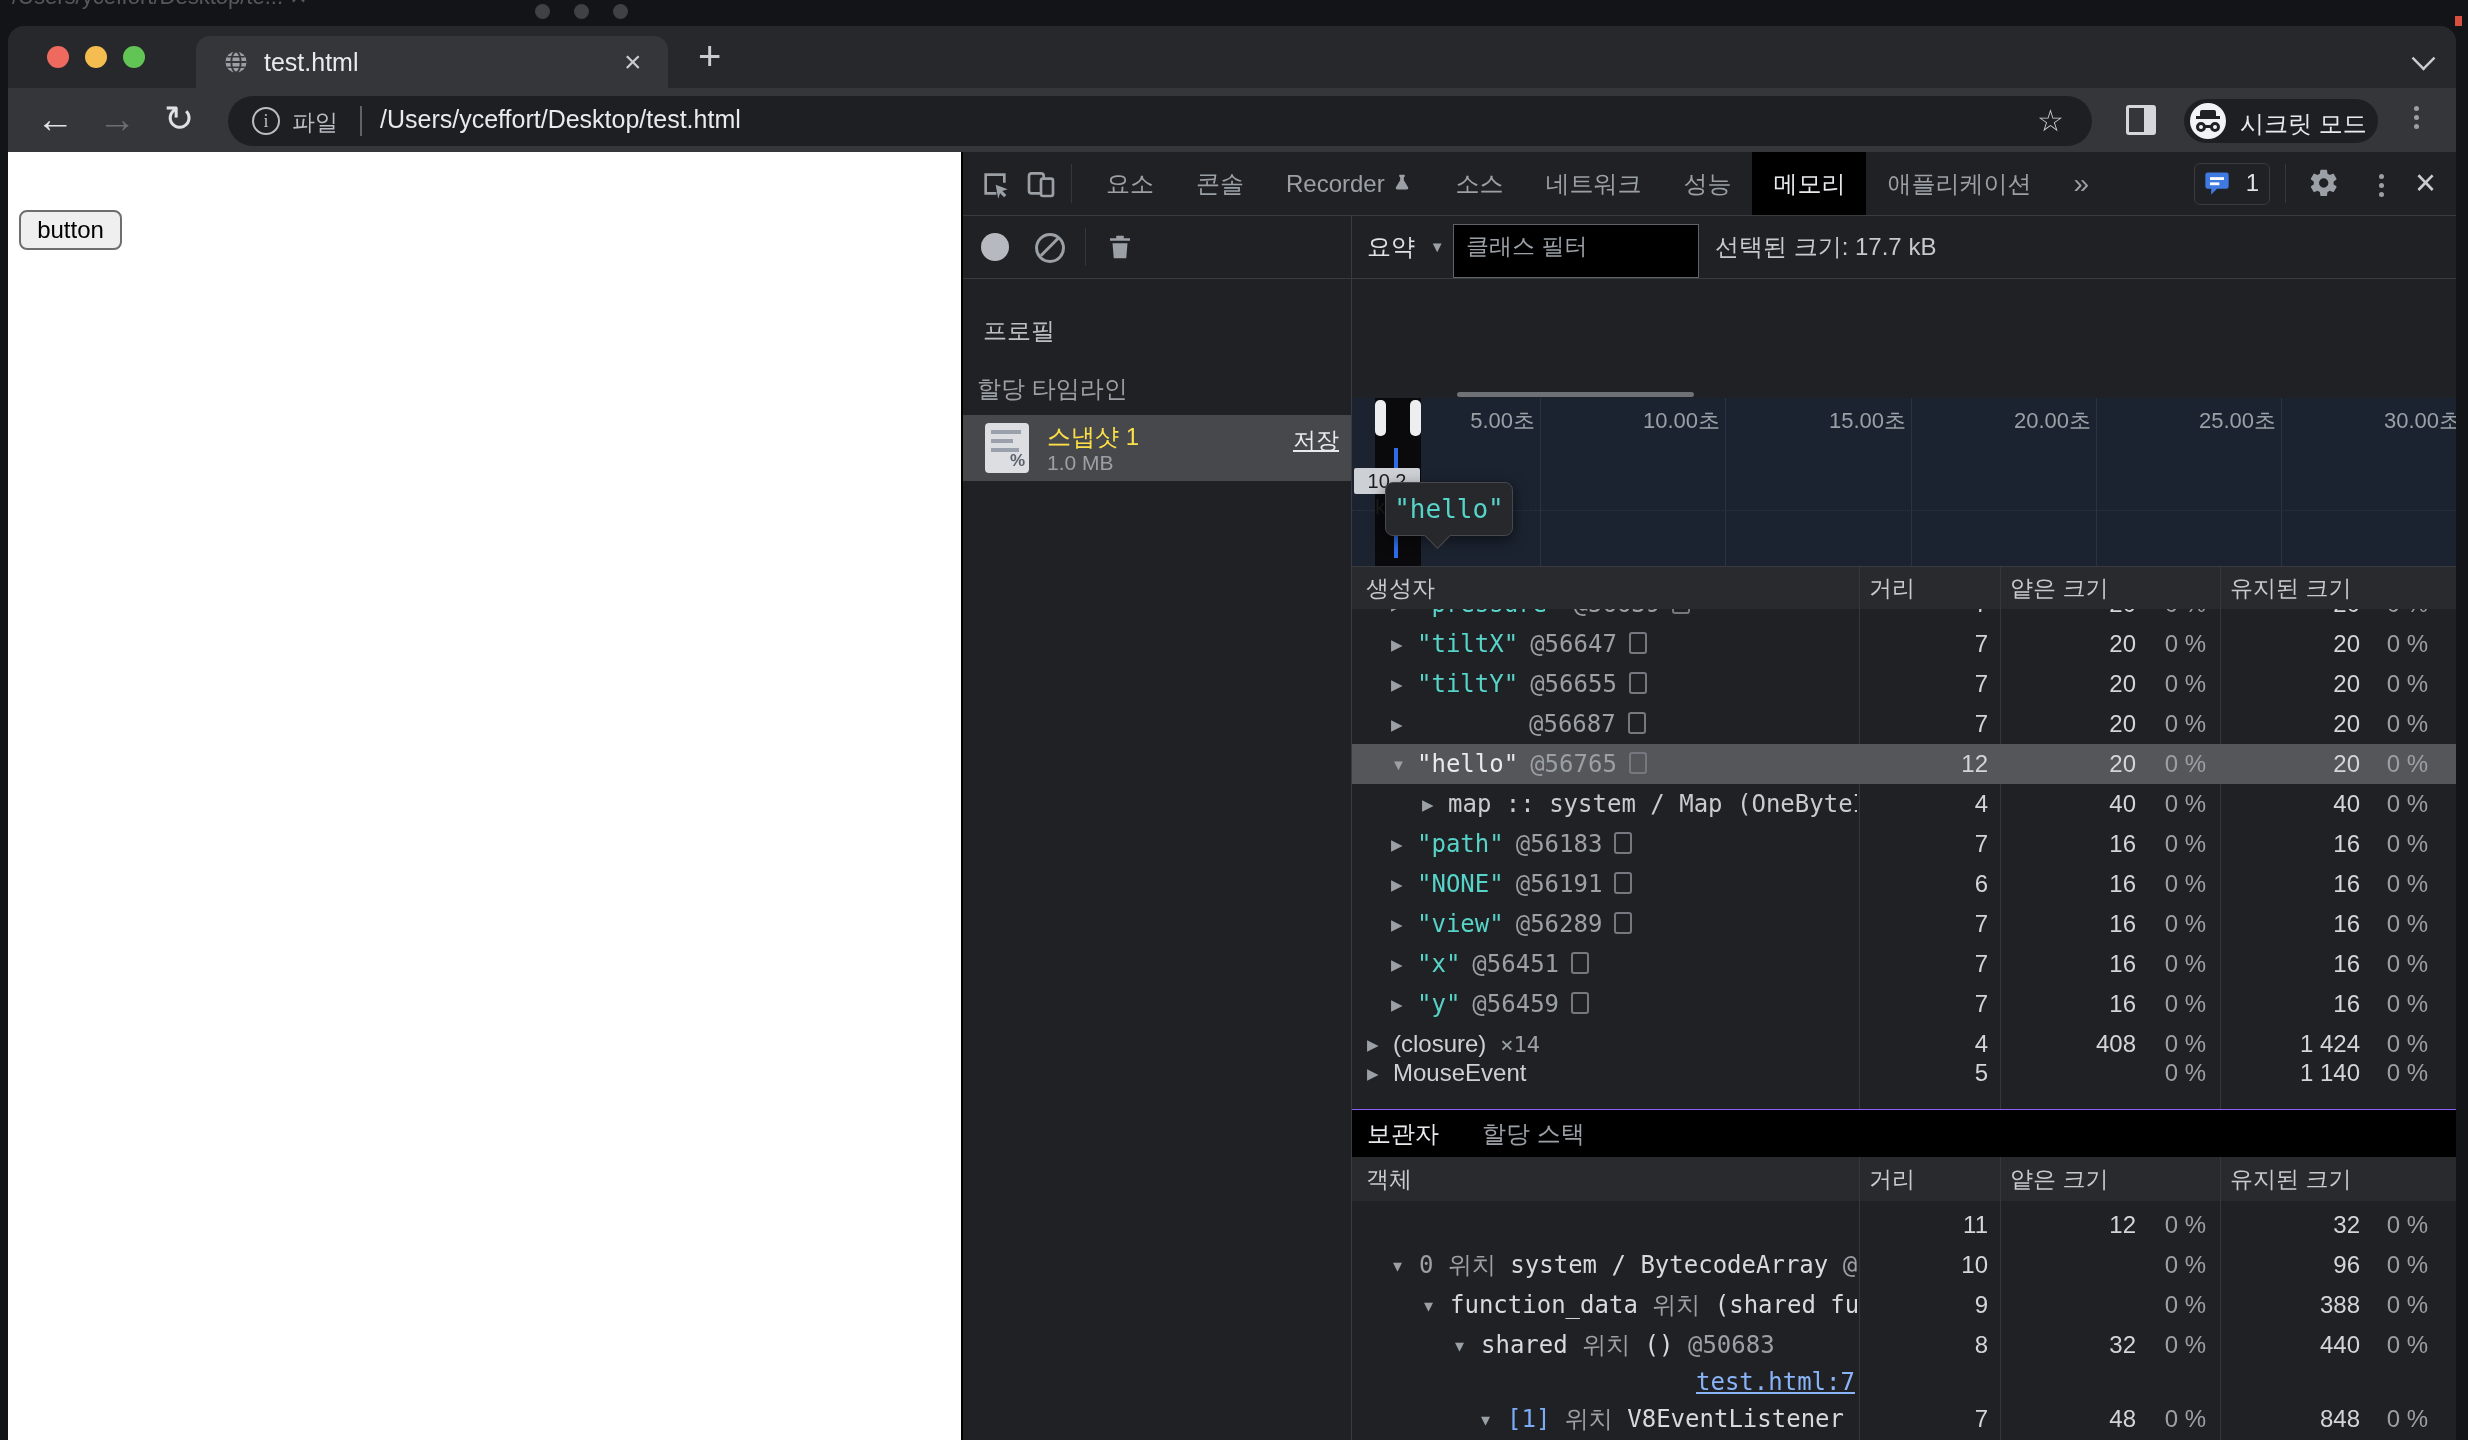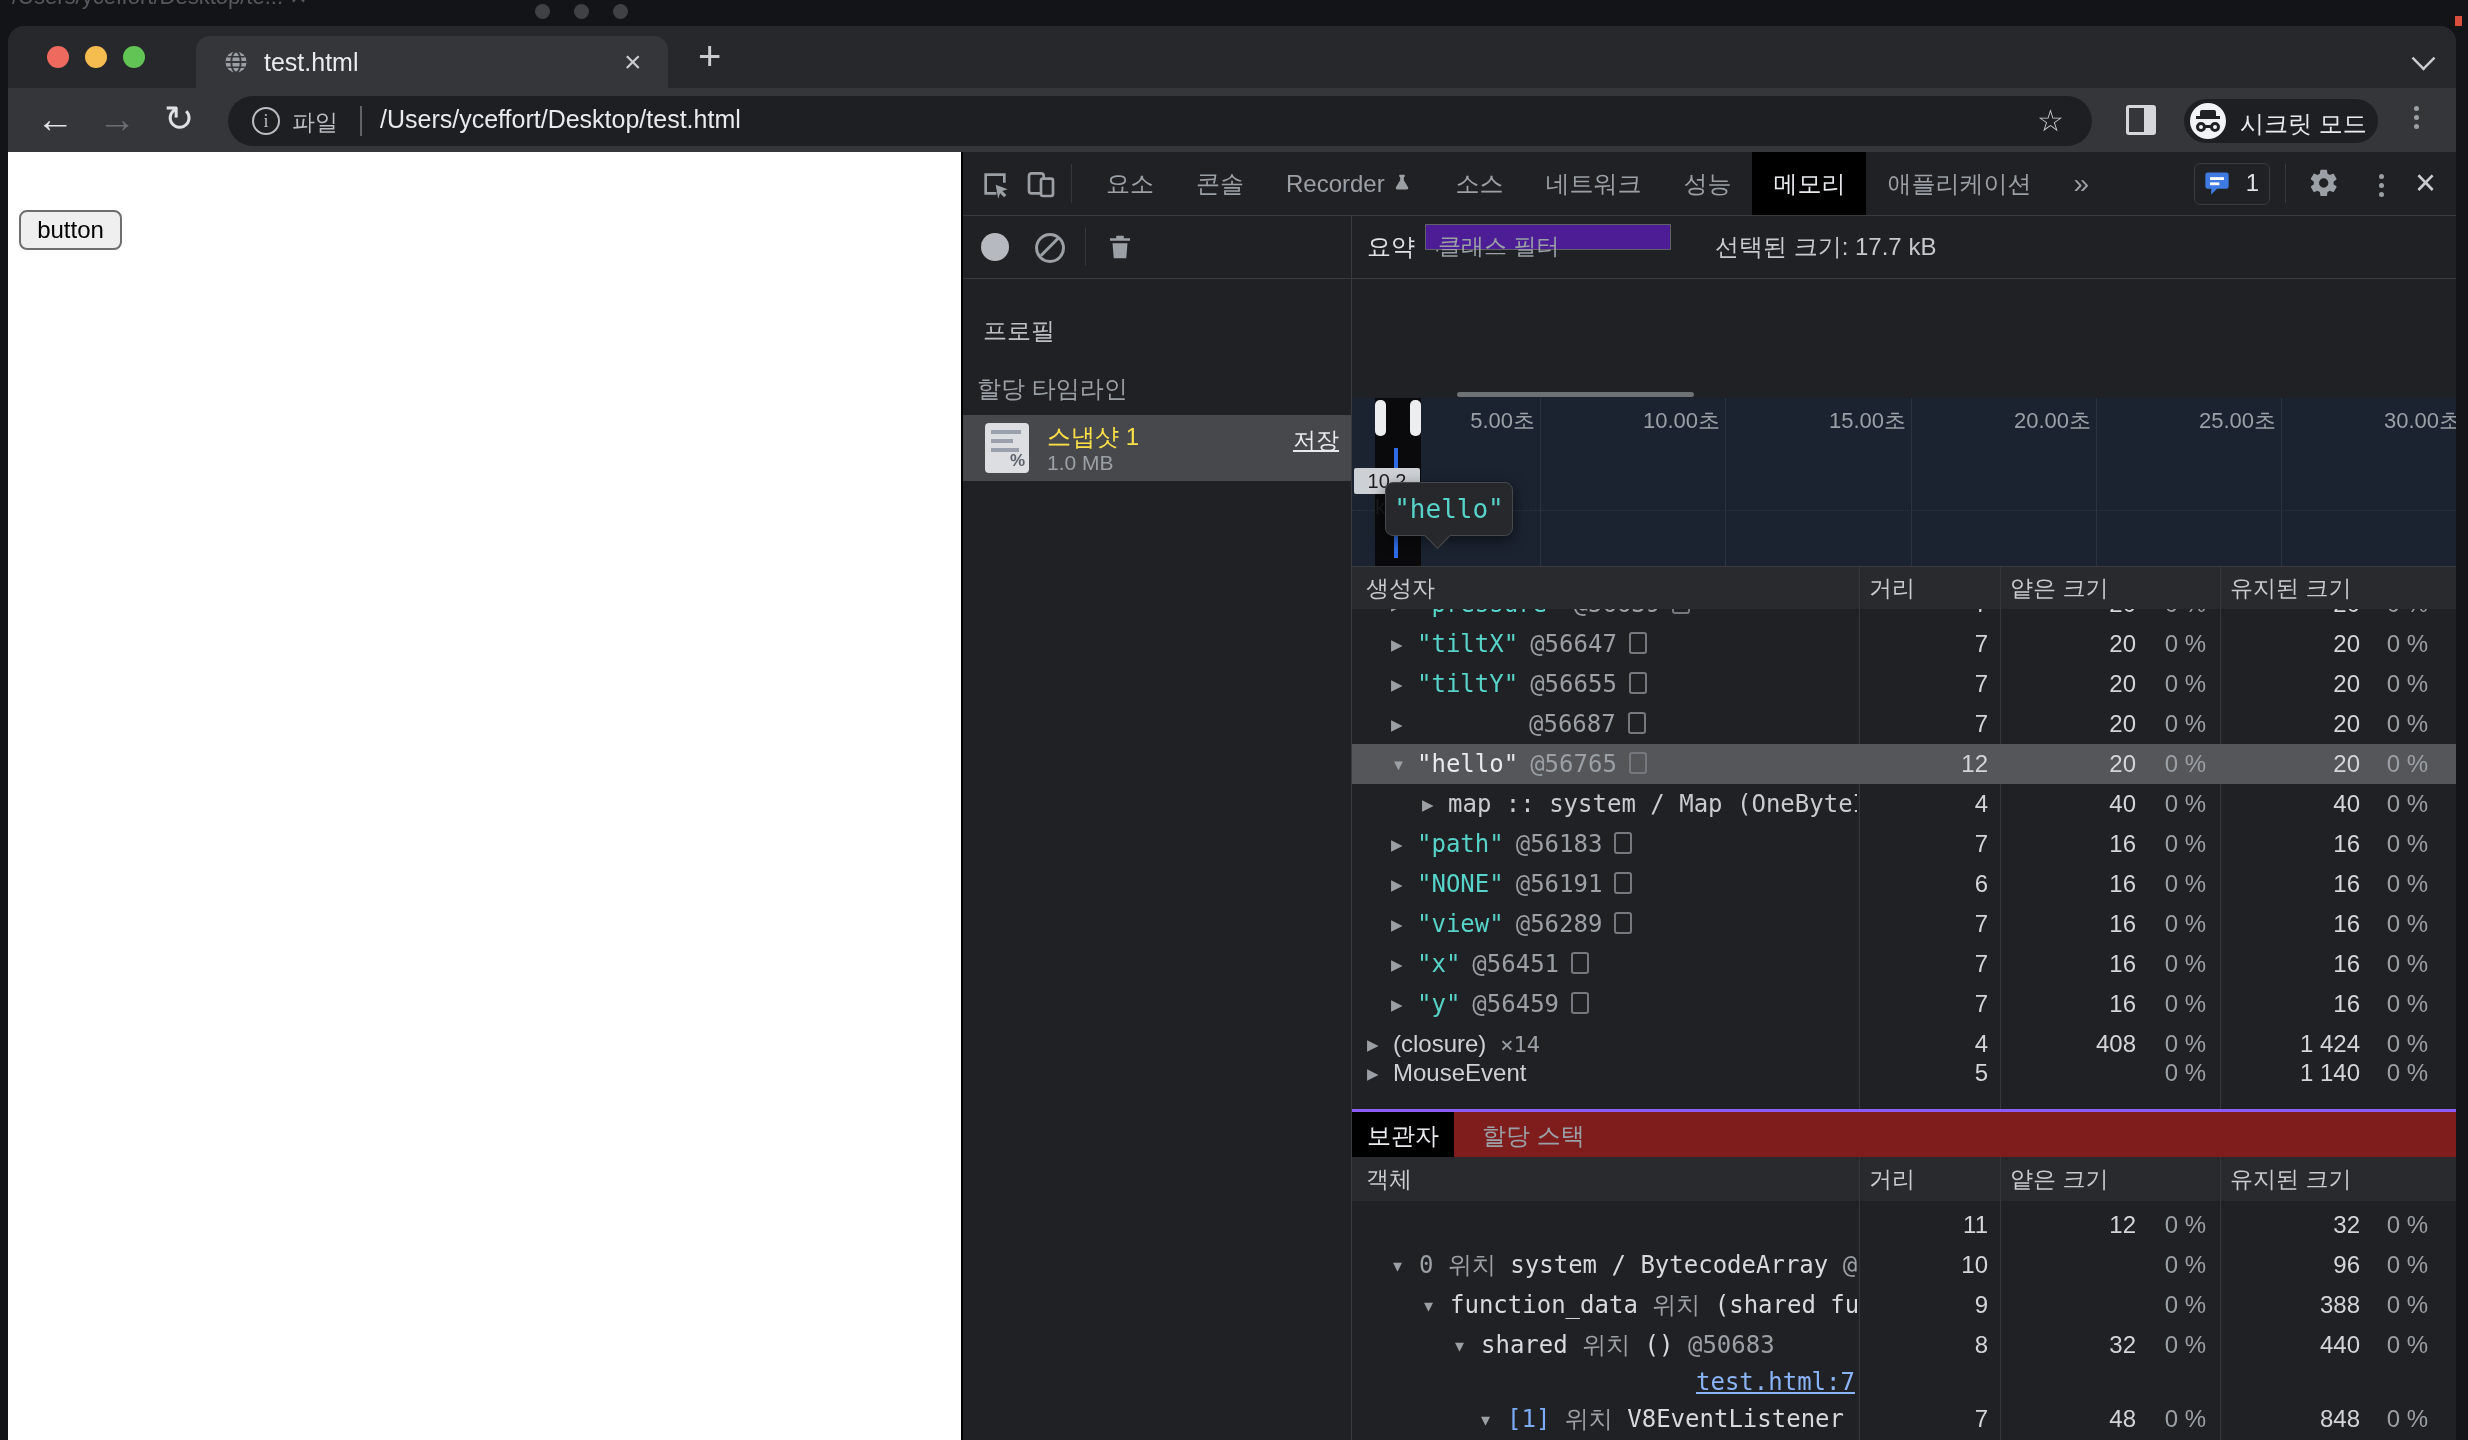--- a/index.html
+++ b/index.html
@@ -155,21 +155,21 @@
       </span>
       <span class="vline" style="left:122px;top:12px;bottom:12px;"></span>
       <svg class="abs" style="left:142px;top:15px;" width="30" height="32" viewBox="0 0 24 24" fill="#9aa0a6">
         <path d="M9 3h6v2h5v2H4V5h5V3zM6 9h12l-1 12H7L6 9z"></path>
       </svg>
 
       <span class="abs" style="left:404px;top:15px;font-size:24px;color:#dfe2e6;">
         <span>요약</span>
         <span style="color:#9aa0a6;font-size:15px;vertical-align:3px;margin-left:8px;">▼</span>
       </span>
-      <span class="abs" style="left:462px;top:8px;width:246px;height:26px;border:1px solid #5f6368;background:#4c1d95;
+      <span class="abs" style="left:490px;top:8px;width:246px;height:54px;border:1px solid #5f6368;background:#000000;
                    color:#9aa0a6;font-size:23px;line-height:42px;padding-left:12px;box-sizing:border-box;">클래스 필터</span>
       <span class="abs" style="left:752px;top:15px;font-size:24px;color:#c6c9ce;">선택된 크기: 17.7 kB</span>
     </div>
 
     <span class="abs" style="left:388px;top:64px;bottom:0;width:1px;background:#3a3b3e;"></span>
 
     <div class="abs" style="left:0;top:127px;width:388px;bottom:0;">
       <div style="position:absolute;left:20px;top:36px;font-size:24px;color:#bcc0c5;">프로필</div>
       <div style="position:absolute;left:14px;top:94px;font-size:24px;color:#9aa0a6;">할당 타임라인</div>
       <div class="abs" style="left:0;top:136px;width:388px;height:66px;background:#47484c;">
@@ -326,21 +326,21 @@
             <span class="val m" style="left: 0px; width: 1076px; color: rgb(154, 160, 166); font-family: &quot;Liberation Sans&quot;, sans-serif;">0 %</span>
           </div>
         </div>
 
       <div class="abs m" id="hello-tooltip" style="left:33px;top:203px;width:126px;height:52px;background:#27282c;border:1px solid #47484c;border-radius:8px;
                   box-shadow:0 4px 14px rgba(0,0,0,.5);z-index:30;text-align:center;line-height:52px;font-size:26px;"><span class="t-str">"hello"</span>
         <span style="position:absolute;left:42px;bottom:-10px;width:18px;height:18px;background:#27282c;
                      border-right:1px solid #47484c;border-bottom:1px solid #47484c;transform:rotate(45deg);"></span>
       </div>
 
-      <div class="abs" style="left:0;top:830px;width:1106px;height:48px;border-top:3px solid #8b5cf6;border-bottom:1px solid #3a3b3e;background:#7f1d1d;">
+      <div class="abs" style="left:0;top:830px;width:1106px;height:48px;border-top:1px solid #8b5cf6;border-bottom:1px solid #3a3b3e;background:#000000;">
         <span style="position:absolute;left:0;top:0;width:102px;height:48px;background:#000;color:#e8eaed;
                      font-size:24px;text-align:center;line-height:48px;">보관자</span>
         <span style="position:absolute;left:120px;top:0;height:48px;color:#9aa0a6;font-size:24px;line-height:48px;padding:0 10px;">할당 스택</span>
       </div>
 
       <div class="hdr" style="left:0;top:878px;width:1106px;height:44px;line-height:44px;border-top:none;">
         <span style="position:absolute;left:14px;">객체</span>
         <span style="position:absolute;left:517px;">거리</span>
         <span style="position:absolute;left:658px;">얕은 크기</span>
         <span style="position:absolute;left:878px;">유지된 크기</span>

